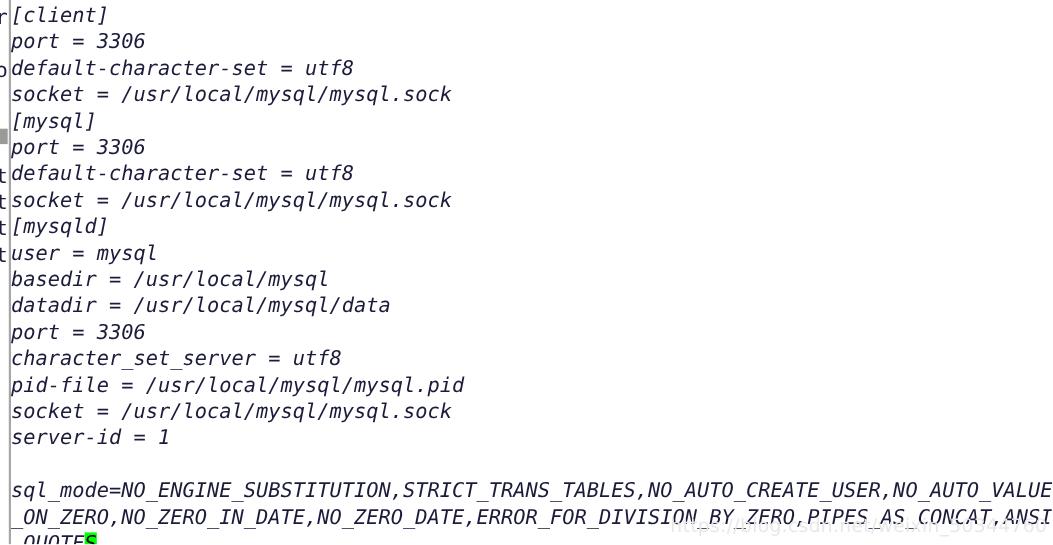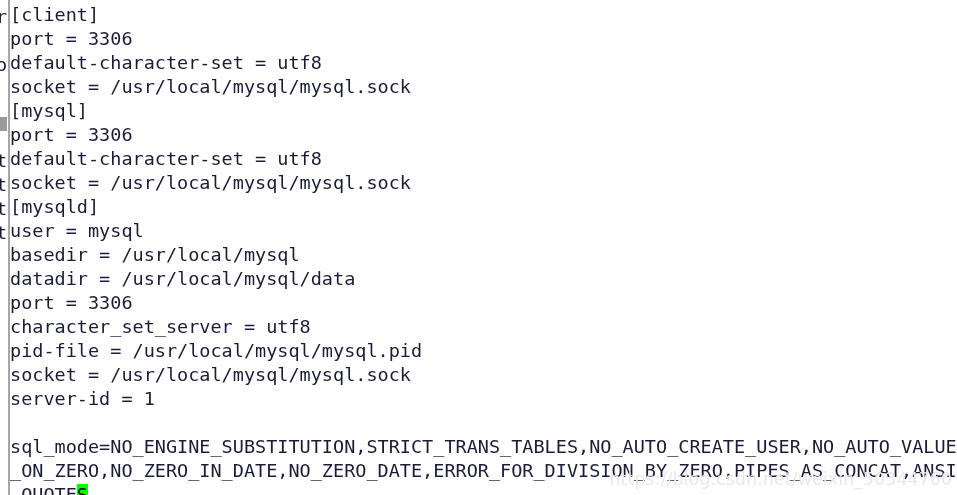--- a/index.html
+++ b/index.html
@@ -70,20 +70,21 @@
     font-family: "DejaVu Sans Mono", "Liberation Mono", monospace;
     font-size: 18.5px;
     line-height: 24px;
     color: #1b1b3a;
     white-space: pre;
     letter-spacing: 0px;
   }
   .line {
     height: 24px;
     white-space: pre;
+    font-style: italic;
   }
   .line.blank { height: 24px; }
 
   .cursor {
     background: #00ff00;
     color: #000000;
   }
 
   
   #watermark {

